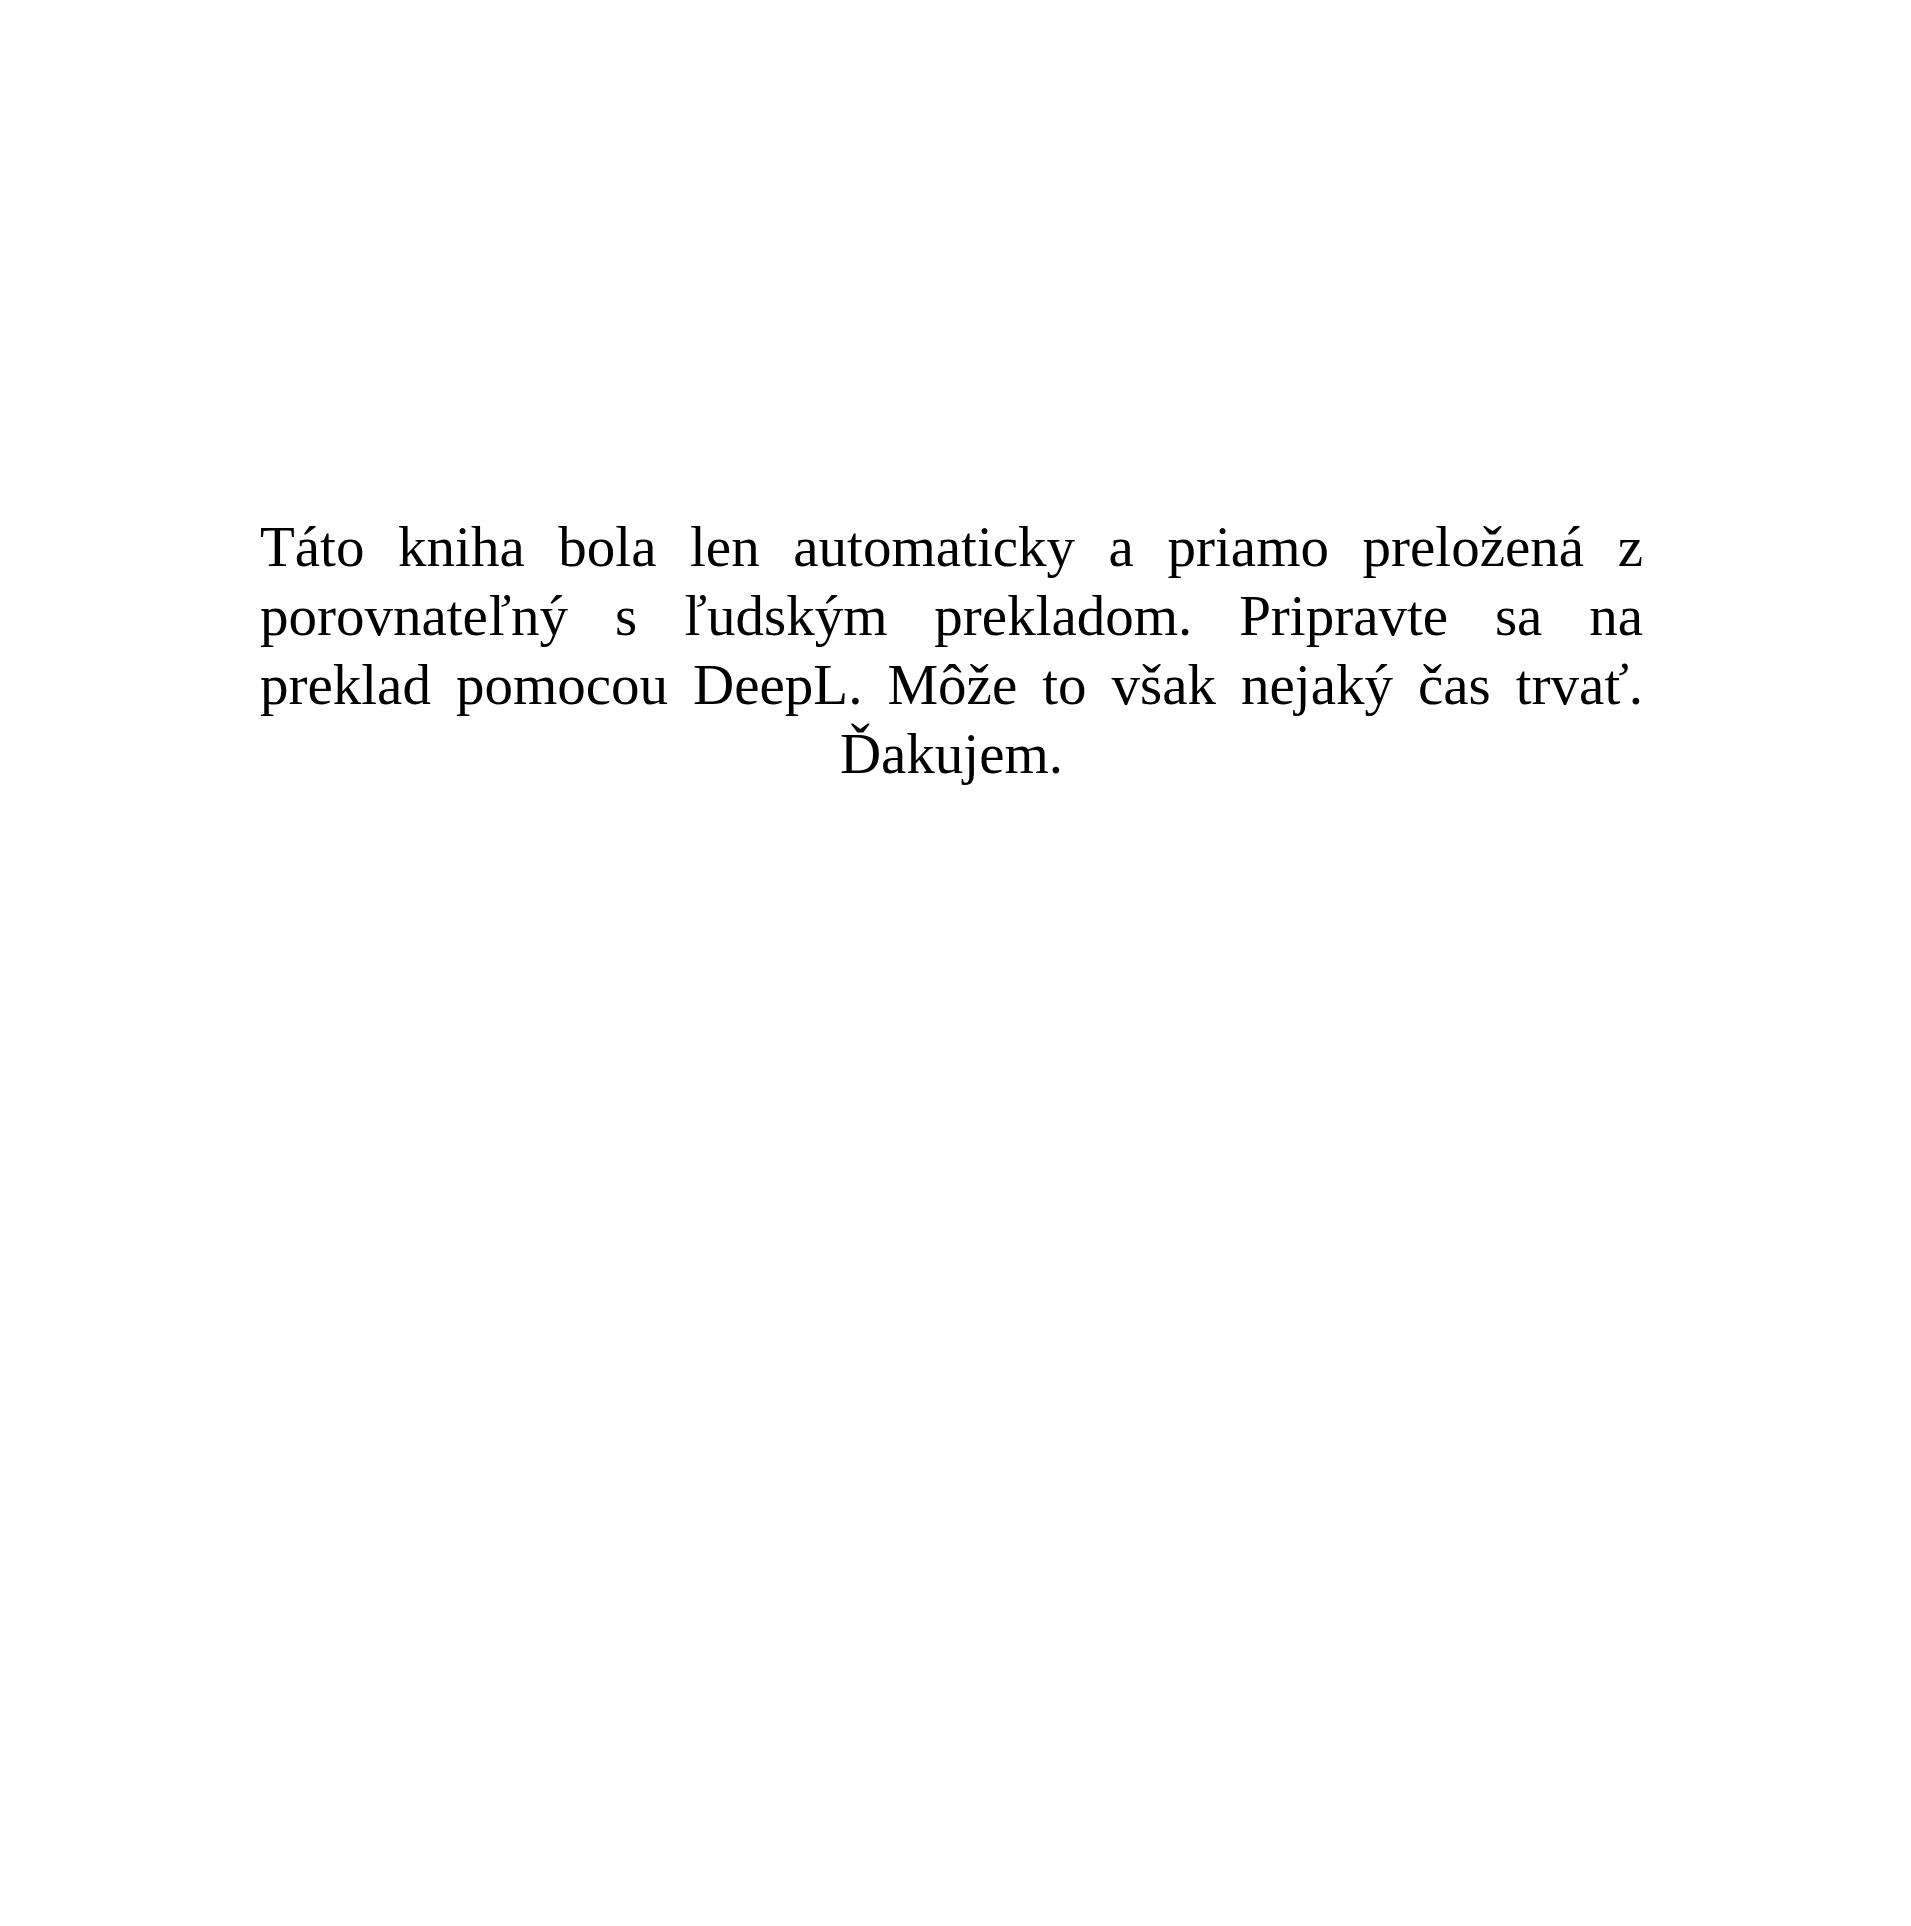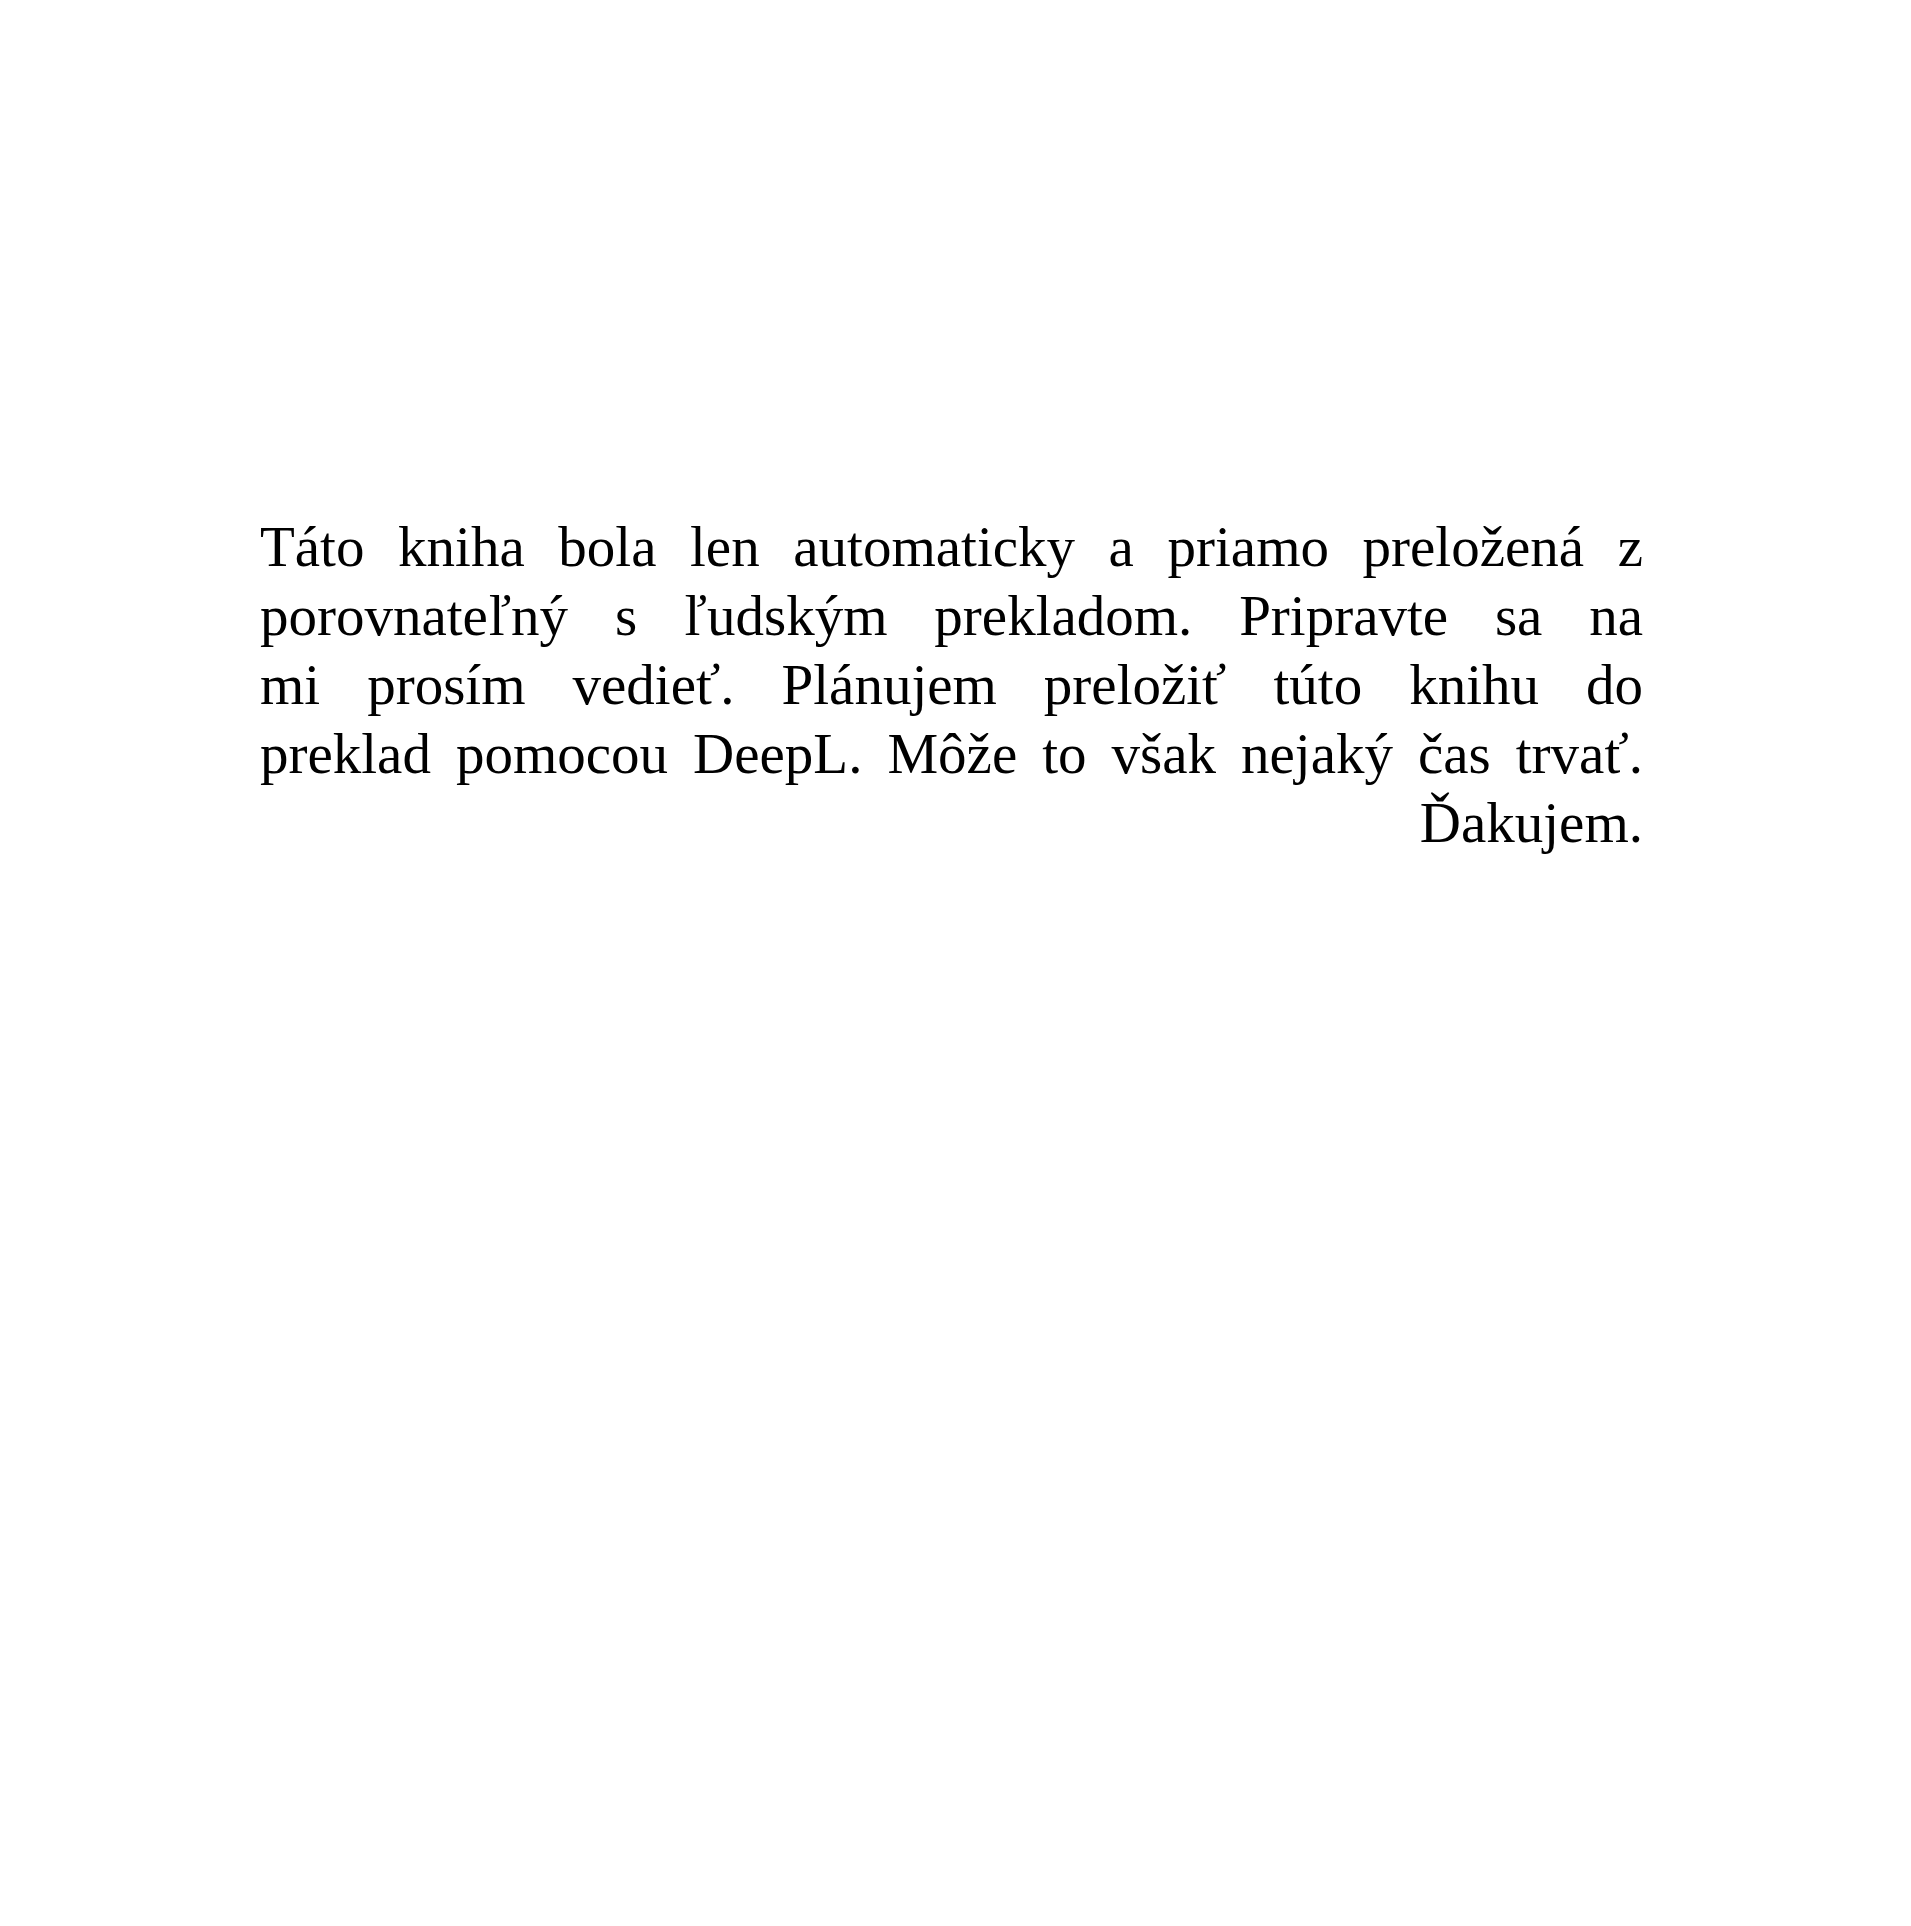--- a/index.html
+++ b/index.html
@@ -27,29 +27,28 @@
     width: 1383px;
     font-size: 57px;
     line-height: 69px;
     letter-spacing: 0;
   }
   .text-line {
     text-align: justify;
     text-align-last: justify;
   }
   .text-line.last {
-    text-align: right;
+    text-align: center;
     text-align-last: auto;
   }
 </style>
 </head>
 <body>
 
 <div class="page">
   <div class="text-block">
       <div class="text-line">Táto kniha bola len automaticky a priamo preložená z</div>
       <div class="text-line">porovnateľný s ľudským prekladom. Pripravte sa na</div>
-      <div class="text-line">mi prosím vedieť. Plánujem preložiť túto knihu do</div>
       <div class="text-line">preklad pomocou DeepL. Môže to však nejaký čas trvať.</div>
       <div class="text-line last">Ďakujem.</div>
     </div>
 </div>
 
 
 </body></html>

